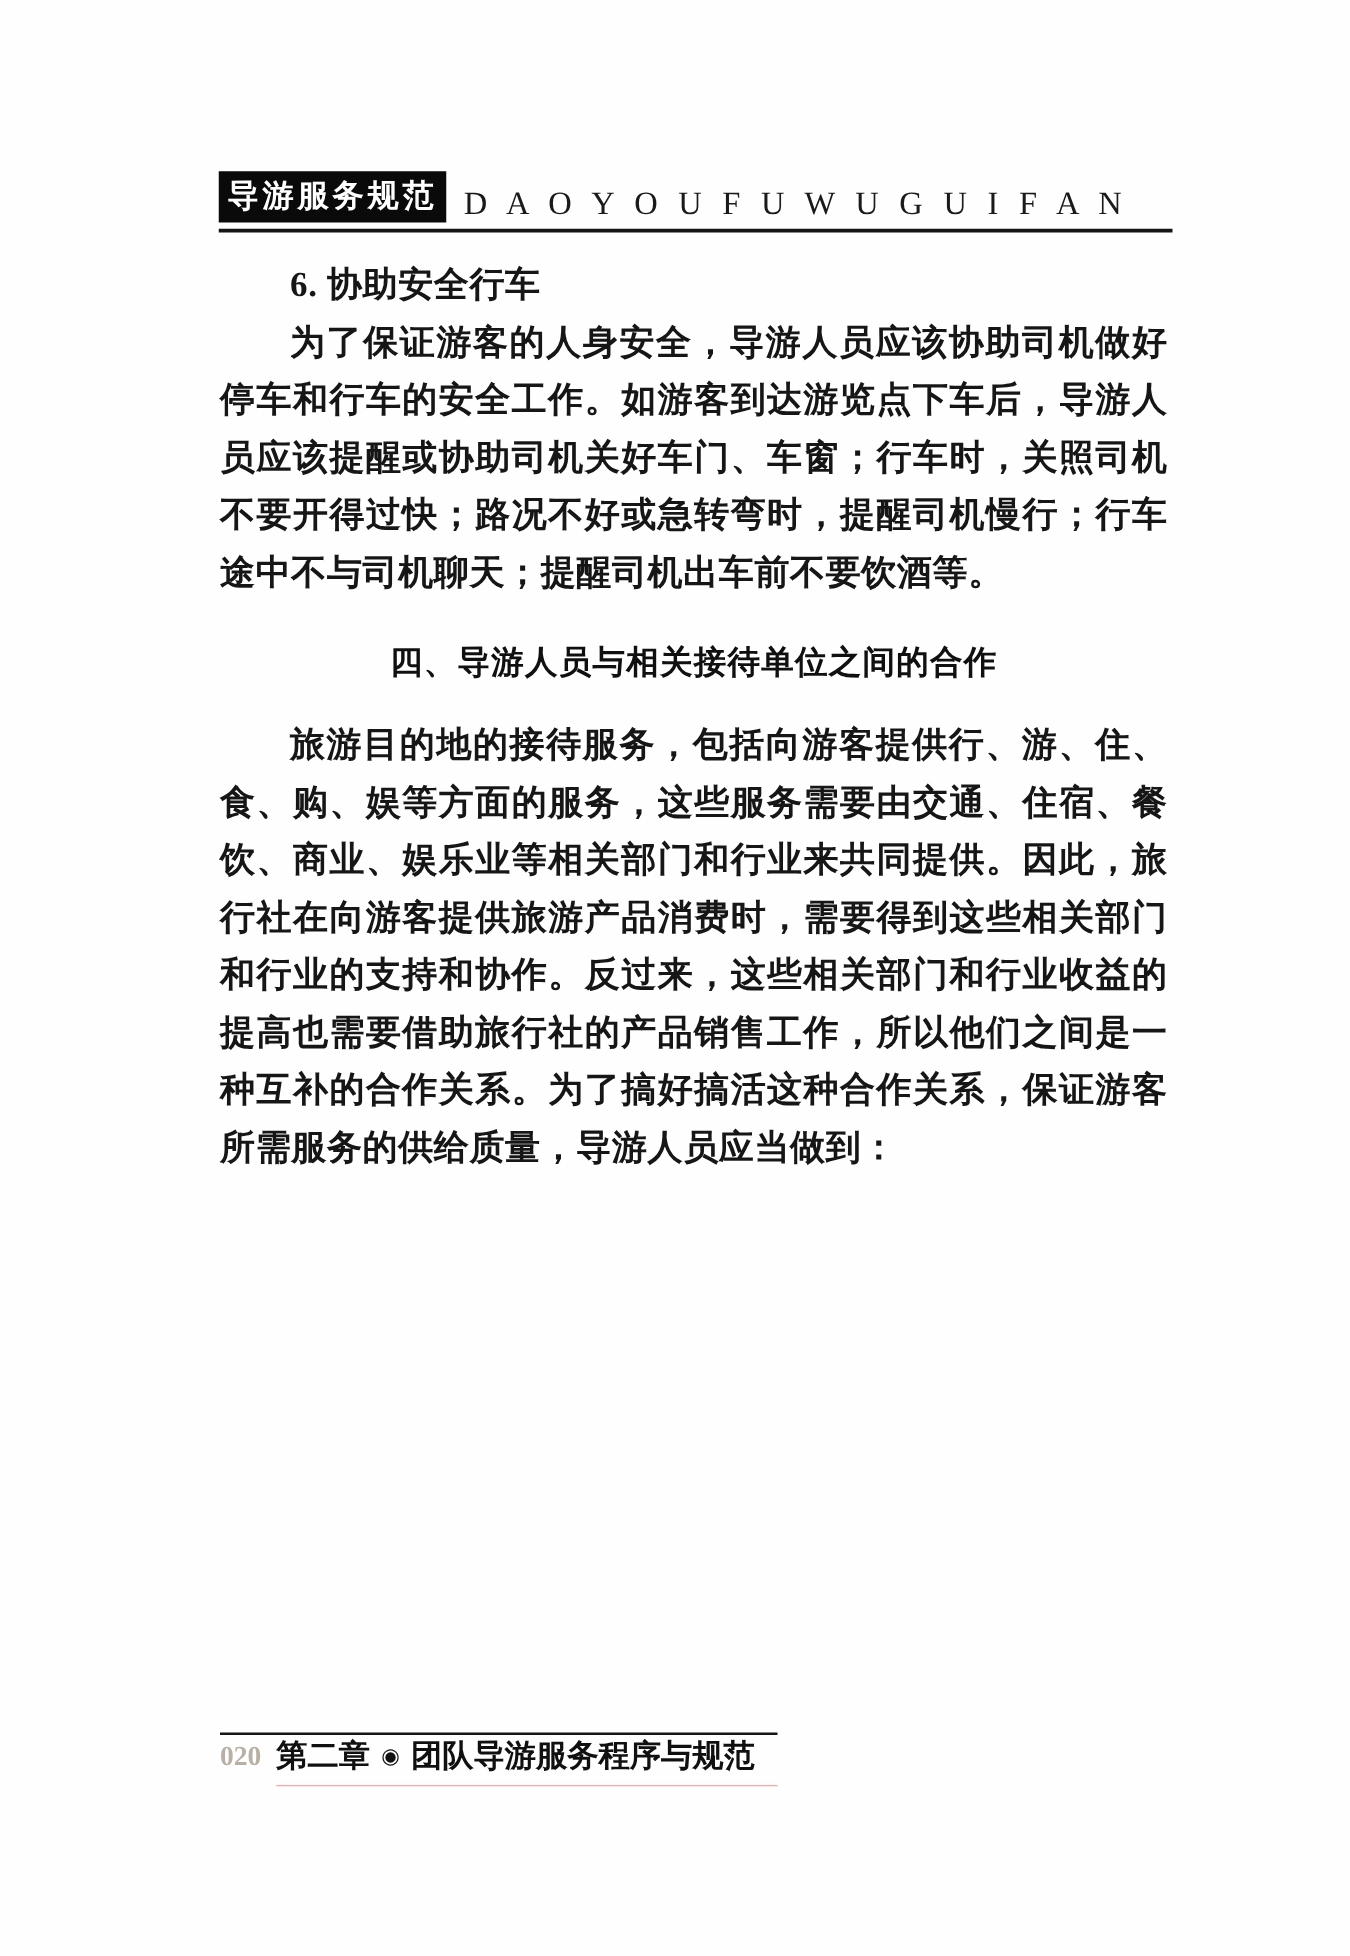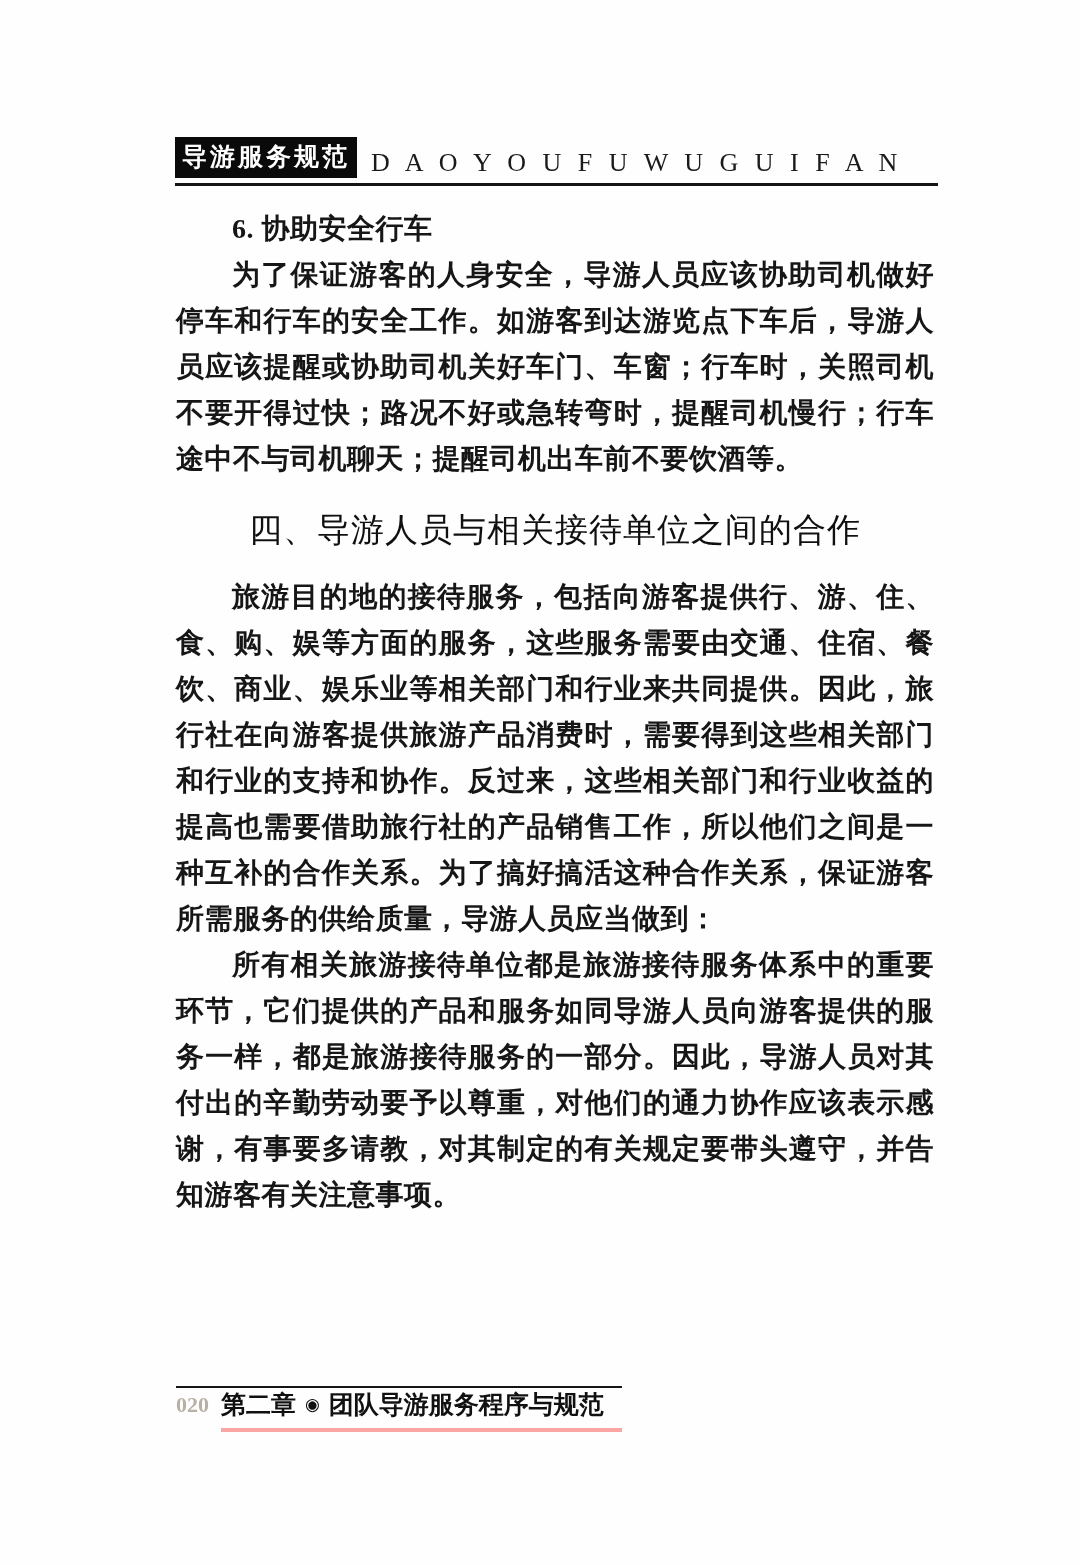--- a/index.html
+++ b/index.html
@@ -58,22 +58,22 @@
     width: 758px;
     font-size: 28px;
     line-height: 46px;
     font-weight: 700;
     text-align: justify;
     letter-spacing: 0.5px;
   }
   .para { text-indent: 2em; }
   .subheading { text-indent: 2em; }
   .section-title {
-    font-size: 33px;
-    font-weight: 400;
+    font-size: 26px;
+    font-weight: 700;
     text-align: center;
     text-indent: 0;
     line-height: 48px;
     margin: 24px 0 20px 0;
     letter-spacing: 1px;
     color: #101010;
   }
   
   .page-footer {
     position: absolute;
@@ -92,21 +92,21 @@
     font-size: 22px;
     font-weight: 700;
     padding-top: 4px;
     white-space: nowrap;
   }
   .chapter-block {
     flex: 1;
     display: flex;
     align-items: center;
     gap: 9px;
-    border-bottom: 4px solid #fca5a5;
+    border-bottom: 1px solid #fca5a5;
     padding-bottom: 7px;
     font-weight: 700;
     font-size: 25px;
     color: #101010;
     white-space: nowrap;
   }
   .sep-icon { font-size: 17px; line-height: 1; }
 </style>
 </head>
 <body>
@@ -117,21 +117,20 @@
     <span class="header-badge">导游服务规范</span>
     <span class="header-pinyin">D A O Y O U F U W U G U I F A N</span>
   </header>
   <div class="header-rule"></div>
 
   <main class="content">
     <p class="subheading">6. 协助安全行车</p>
     <p class="para">为了保证游客的人身安全，导游人员应该协助司机做好停车和行车的安全工作。如游客到达游览点下车后，导游人员应该提醒或协助司机关好车门、车窗；行车时，关照司机不要开得过快；路况不好或急转弯时，提醒司机慢行；行车途中不与司机聊天；提醒司机出车前不要饮酒等。</p>
     <h2 class="section-title">四、导游人员与相关接待单位之间的合作</h2>
     <p class="para">旅游目的地的接待服务，包括向游客提供行、游、住、食、购、娱等方面的服务，这些服务需要由交通、住宿、餐饮、商业、娱乐业等相关部门和行业来共同提供。因此，旅行社在向游客提供旅游产品消费时，需要得到这些相关部门和行业的支持和协作。反过来，这些相关部门和行业收益的提高也需要借助旅行社的产品销售工作，所以他们之间是一种互补的合作关系。为了搞好搞活这种合作关系，保证游客所需服务的供给质量，导游人员应当做到：</p>
-    <p class="para">所有相关旅游接待单位都是旅游接待服务体系中的重要环节，它们提供的产品和服务如同导游人员向游客提供的服务一样，都是旅游接待服务的一部分。因此，导游人员对其付出的辛勤劳动要予以尊重，对他们的通力协作应该表示感谢，有事要多请教，对其制定的有关规定要带头遵守，并告知游客有关注意事项。</p>
   </main>
 
   <footer class="page-footer">
     <span class="page-number">020</span>
     <span class="chapter-block">
       <span>第二章</span>
       <span class="sep-icon">◉</span>
       <span>团队导游服务程序与规范</span>
     </span>
   </footer>

